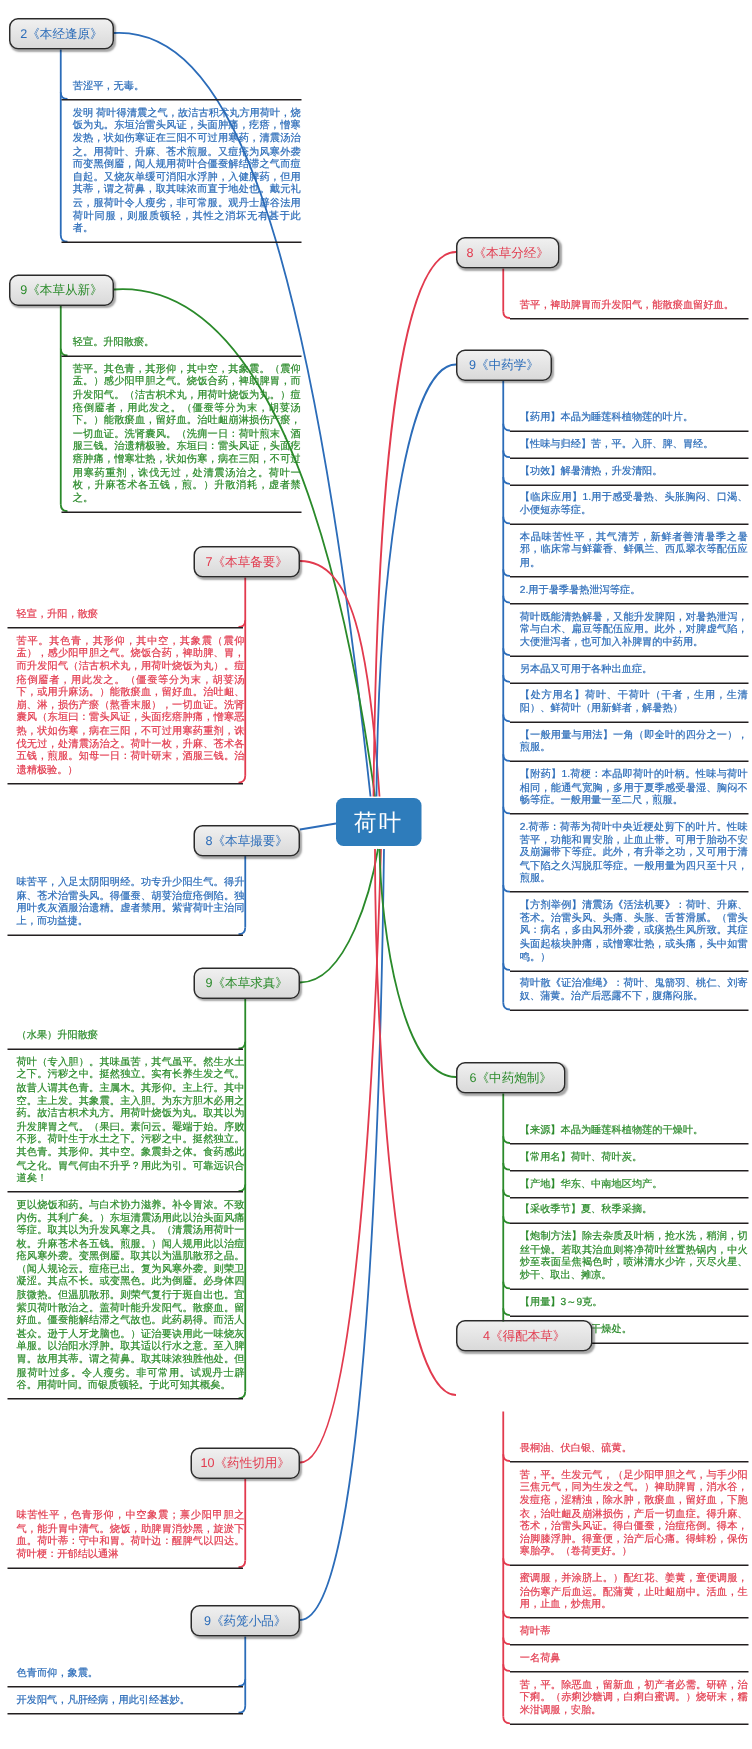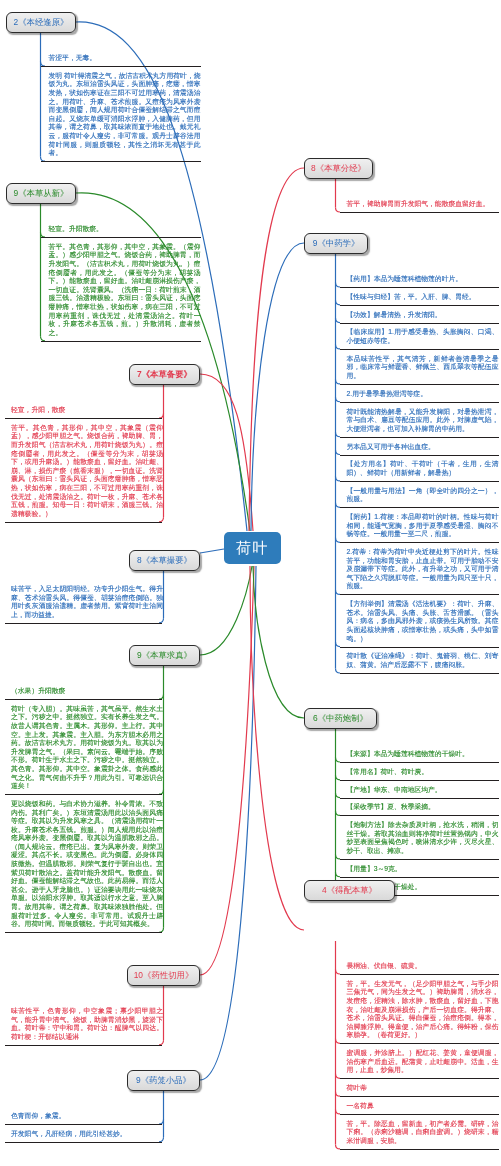--- a/index.html
+++ b/index.html
@@ -109,21 +109,21 @@
         <span>9《本草从新》</span>
       </div>
       <div class="item" style="left: 48.5px; top: 225px; width: 152px;">
         <span class="t" style="color: rgb(42, 138, 42);">轻宣。升阳散瘀。</span>
       </div>
       <div class="ul" style="left: 40.5px; width: 160px; top: 236.994px;"></div>
       <div class="item" style="left: 48.5px; top: 242.794px; width: 152px;">
         <span class="t" style="color: rgb(42, 138, 42);">苦平。其色青，其形仰，其中空，其象震。（震仰盂。）感少阳甲胆之气。烧饭合药，裨助脾胃，而升发阳气。（洁古枳术丸，用荷叶烧饭为丸。）痘疮倒靥者，用此发之。（僵蚕等分为末，胡荽汤下。）能散瘀血，留好血。治吐衄崩淋损伤产瘀，一切血证。洗肾囊风。（洗痈一日：荷叶煎末，酒服三钱。治遗精极验。东垣曰：雷头风证，头面疙瘩肿痛，憎寒壮热，状如伤寒，病在三阳，不可过用寒药重剂，诛伐无过，处清震汤治之。荷叶一枚，升麻苍术各五钱，煎。）升散消耗，虚者禁之。</span>
       </div>
       <div class="ul" style="left: 40.5px; width: 160px; top: 340.725px;"></div>
-      <div class="topic-node" style="left: 129px; top: 364px; width: 71px; height: 21px; color: rgb(226, 58, 78); font-weight: bold;">
+      <div class="topic-node" style="left: 129px; top: 364px; width: 71px; height: 21px; color: rgb(226, 58, 78);">
         <span>7《本草备要》</span>
       </div>
       <div class="item" style="left: 11px; top: 406px; width: 152px;">
         <span class="t" style="color: rgb(226, 58, 78);">轻宣，升阳，散瘀</span>
       </div>
       <div class="ul" style="left: 5px; width: 157px; top: 417.994px;"></div>
       <div class="item" style="left: 11px; top: 423.794px; width: 152px;">
         <span class="t" style="color: rgb(226, 58, 78);">苦平。其色青，其形仰，其中空，其象震（震仰盂），感少阳甲胆之气。烧饭合药，裨助脾、胃，而升发阳气（洁古枳术丸，用荷叶烧饭为丸）。痘疮倒靥者，用此发之。（僵蚕等分为末，胡荽汤下，或用升麻汤。）能散瘀血，留好血。治吐衄、崩、淋，损伤产瘀（熬香末服），一切血证。洗肾囊风（东垣曰：雷头风证，头面疙瘩肿痛，憎寒恶热，状如伤寒，病在三阳，不可过用寒药重剂，诛伐无过，处清震汤治之。荷叶一枚，升麻、苍术各五钱，煎服。知母一日：荷叶研末，酒服三钱。治遗精极验。）</span>
       </div>
       <div class="ul" style="left: 5px; width: 157px; top: 521.725px;"></div>

